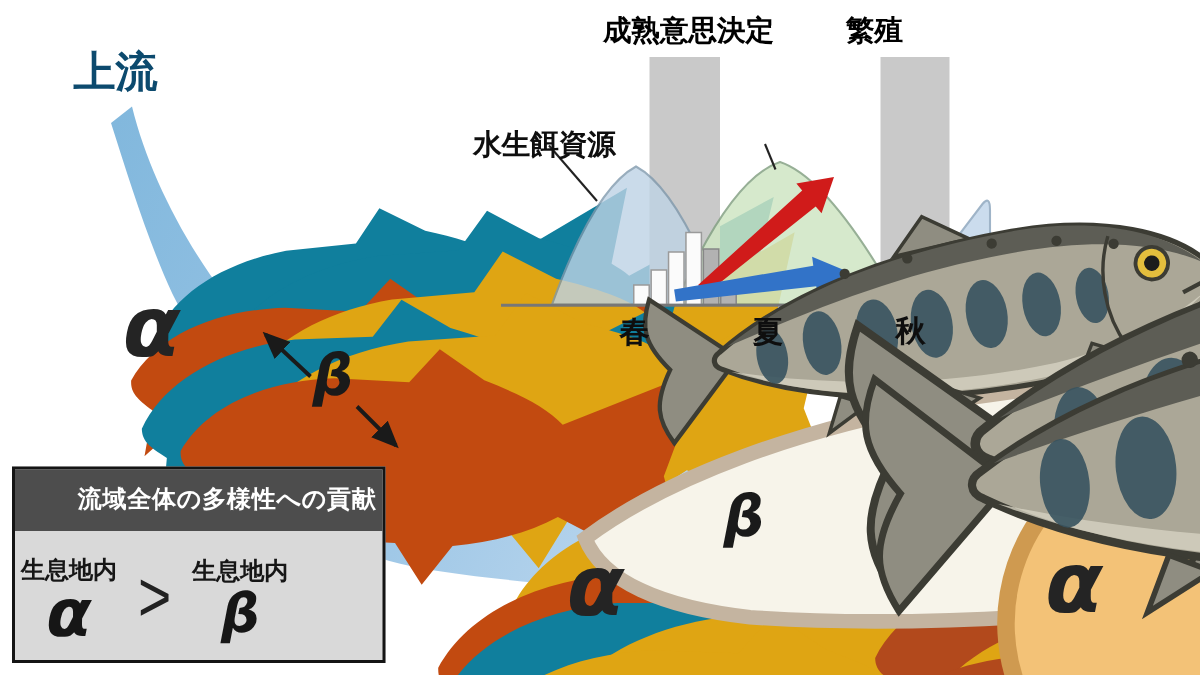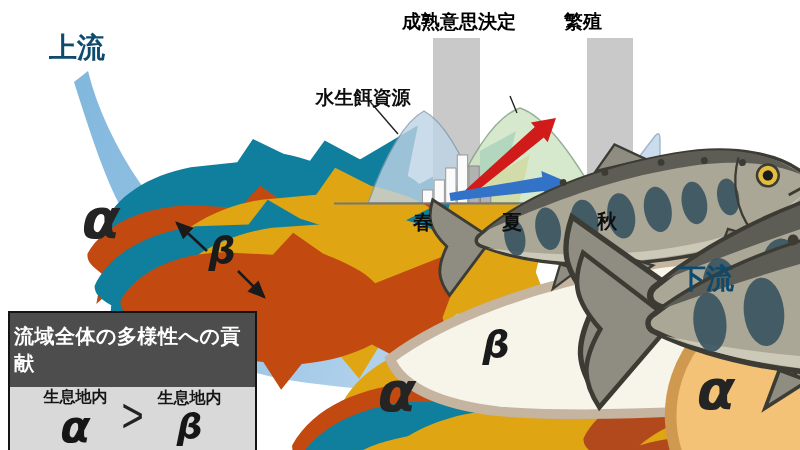--- a/index.html
+++ b/index.html
@@ -12,24 +12,24 @@
   .alpha-label{font-size:56px;font-weight:bold;font-style:italic;color:#242424;
                font-family:"DejaVu Sans",sans-serif;}
   .beta-label{font-size:38px;font-weight:bold;font-style:italic;color:#1a1a1a;
               font-family:"DejaVu Sans",sans-serif;}
   .inset-top-label{font-size:19px;font-weight:bold;color:#000000;}
   .resource-label{font-size:19px;font-weight:600;color:#0e0e0e;}
   .season-label{font-size:20px;font-weight:bold;color:#0e0e0e;}
   
   #info-box{position:absolute;left:8px;top:311px;width:249px;border:2px solid #141414;
             background:#d9d9d9;box-sizing:border-box;}
-  #info-box-header{background:#4d4d4d;color:#fff;font-size:20px;font-weight:bold;
-            text-align:left;padding:10px 4px;letter-spacing:0.5px;}
-  #info-box-body{display:flex;align-items:center;justify-content:center;gap:14px;
-            padding:0 4px 12px 4px;color:#161616;}
+  #info-box-header{background:#4d4d4d;color:#fff;font-size:16px;font-weight:bold;
+            text-align:right;padding:10px 4px;letter-spacing:0.5px;}
+  #info-box-body{display:flex;align-items:center;gap:14px;
+            padding:16px 4px 12px 4px;color:#161616;}
   .box-col{display:flex;flex-direction:column;align-items:center;}
   .box-col .word{font-size:16px;font-weight:bold;}
   .box-col .sym{font-style:italic;font-weight:bold;font-family:"DejaVu Sans",sans-serif;}
   .box-col .sym.a{font-size:44px;line-height:0.85;}
   .box-col .sym.b{font-size:36px;line-height:1.0;}
   #box-comparator{font-size:38px;font-weight:normal;color:#222;transform:scaleY(1.25);}
 </style>
 </head>
 <body>
 
@@ -153,21 +153,20 @@
       <polygon points="465.4,190 470.6,196 543.8,137.6 547.7,142.2 556,118 530.9,122.4 534.8,127" fill="#d01b1a"></polygon>
       <polygon points="449.4,193 450.6,201 544.2,190.9 545,196.9 565,181 541.4,171.1 542.2,177.1" fill="#3273c8"></polygon>
       <use href="#alevin-art" transform="translate(356,187) rotate(-3) scale(0.95) translate(-36,-22)"></use>
       <use href="#salmon-art" transform="translate(447,145) rotate(-10) scale(0.5) translate(-70,-25)"></use>
       <use href="#salmon-art" transform="translate(602,116) rotate(-8) scale(0.93) translate(-70,-25)"></use>
       <use href="#salmon-art" transform="translate(612,167) rotate(-6) scale(0.8) translate(-70,-25)"></use>
     </g>
   </svg>
 
   <div class="label stream-label" style="left:77px;top:48px;">上流</div>
-  <div class="label stream-label" style="left:706px;top:279px;">下流</div>
 
   <div class="label alpha-label" style="left:101px;top:219px;">α</div>
   <div class="label alpha-label" style="left:397px;top:392px;">α</div>
   <div class="label alpha-label" style="left:716px;top:390px;">α</div>
   <div class="label beta-label" style="left:222px;top:250px;">β</div>
   <div class="label beta-label" style="left:496px;top:344px;">β</div>
 
   <div class="label inset-top-label" style="left:459px;top:21px;">成熟意思決定</div>
   <div class="label inset-top-label" style="left:583px;top:21px;">繁殖</div>
   <div class="label resource-label" style="left:363px;top:97px;">水生餌資源</div>

